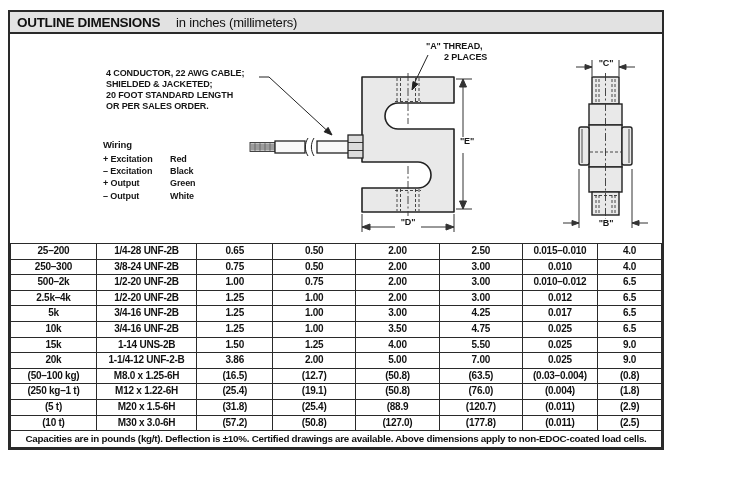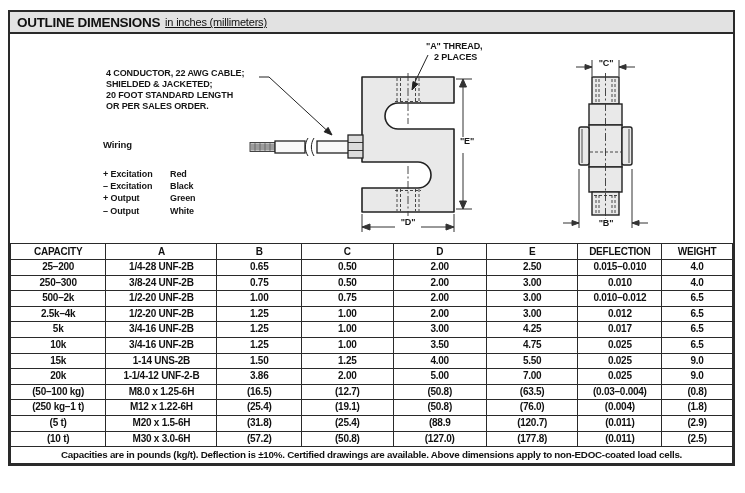--- a/index.html
+++ b/index.html
@@ -1,23 +1,23 @@
 <!DOCTYPE html>
 <html><head>
 <meta charset="utf-8">
 <style>
   html,body{margin:0;padding:0;background:#ffffff;width:745px;height:493px;overflow:hidden;
     font-family:"Liberation Sans",sans-serif;color:#111;}
-  .sheet{position:absolute;left:8px;top:10px;width:727px;box-sizing:border-box;
+  .sheet{position:absolute;left:8px;top:10px;width:656px;box-sizing:border-box;
     border:2px solid #2a2a2a;background:#fff;}
   
   .hdr{height:22px;background:#e2e2e2;border-bottom:2px solid #2a2a2a;display:flex;
     align-items:center;padding-left:7px;box-sizing:border-box;white-space:nowrap;}
   .hdr .t{font-weight:bold;font-size:13.5px;letter-spacing:-0.3px;}
-  .hdr .s{font-size:11px;margin-left:5px;letter-spacing:-0.2px;text-decoration:underline;}
+  .hdr .s{font-size:13px;margin-left:16px;letter-spacing:-0.2px;}
   
   .diagram{position:relative;height:209px;background:#fff;overflow:hidden;}
   .txt{position:absolute;font-weight:bold;font-size:9px;line-height:11px;
     letter-spacing:-0.1px;color:#151515;white-space:nowrap;}
   .ctr{text-align:center;}
   .wiring-row{display:flex;line-height:12.2px;}
   .wiring-row .term{width:67px;}
   
   table{width:100%;border-collapse:collapse;table-layout:fixed;}
   th,td{border:1px solid #2a2a2a;text-align:center;font-weight:bold;font-size:10px;
@@ -38,42 +38,42 @@
   <div class="diagram">
 
     <div class="txt" style="left:96px;top:34px;">
       <div>4 CONDUCTOR, 22 AWG CABLE;</div>
       <div>SHIELDED &amp; JACKETED;</div>
       <div>20 FOOT STANDARD LENGTH</div>
       <div>OR PER SALES ORDER.</div>
     </div>
 
     <div class="txt" style="left:93px;top:105px;">
-      <div style="font-size:9.5px;margin-bottom:18px;">Wiring</div>
+      <div style="font-size:9.5px;margin-bottom:3px;">Wiring</div>
       <div class="wiring-row">
         <span class="term">+ Excitation</span>
         <span>Red</span>
       </div>
       <div class="wiring-row">
         <span class="term">– Excitation</span>
         <span>Black</span>
       </div>
       <div class="wiring-row">
         <span class="term">+ Output</span>
         <span>Green</span>
       </div>
       <div class="wiring-row">
         <span class="term">– Output</span>
         <span>White</span>
       </div>
     </div>
 
     <div class="txt" style="left:416px;top:7px;">
       <div>"A" THREAD,</div>
-      <div style="margin-left:8px;">2 PLACES</div>
+      <div style="margin-left:18px;">2 PLACES</div>
     </div>
     <div class="txt ctr" style="left:584px;top:24px;width:24px;">"C"</div>
     <div class="txt ctr" style="left:446px;top:102px;width:22px;">"E"</div>
     <div class="txt ctr" style="left:384px;top:183px;width:28px;">"D"</div>
     <div class="txt ctr" style="left:583px;top:184px;width:26px;">"B"</div>
 
     <svg width="420" height="200" viewBox="0 0 420 200" style="position:absolute;left:232px;top:6px;">
 
       <g>
         <path d="M120,37 L212,37 L212,63 L156,63 A13,13 0 0 0 156,89 L212,89 L212,172 L120,172 L120,148
@@ -193,30 +193,20 @@
       <col style="width:13.2%">
         <col style="width:15.4%">
         <col style="width:11.7%">
         <col style="width:12.7%">
       <col style="width:12.9%">
         <col style="width:12.7%">
         <col style="width:11.6%">
         <col style="width:9.8%">
     </colgroup>
     <tbody>
-        <tr>
-      <th>CAPACITY</th>
-      <th>A</th>
-      <th>B</th>
-      <th>C</th>
-      <th>D</th>
-      <th>E</th>
-      <th>DEFLECTION</th>
-      <th>WEIGHT</th>
-    </tr>
     <tr>
       <td>25–200</td>
       <td>1/4-28 UNF-2B</td>
       <td>0.65</td>
       <td>0.50</td>
       <td>2.00</td>
       <td>2.50</td>
       <td>0.015–0.010</td>
       <td>4.0</td>
     </tr>

